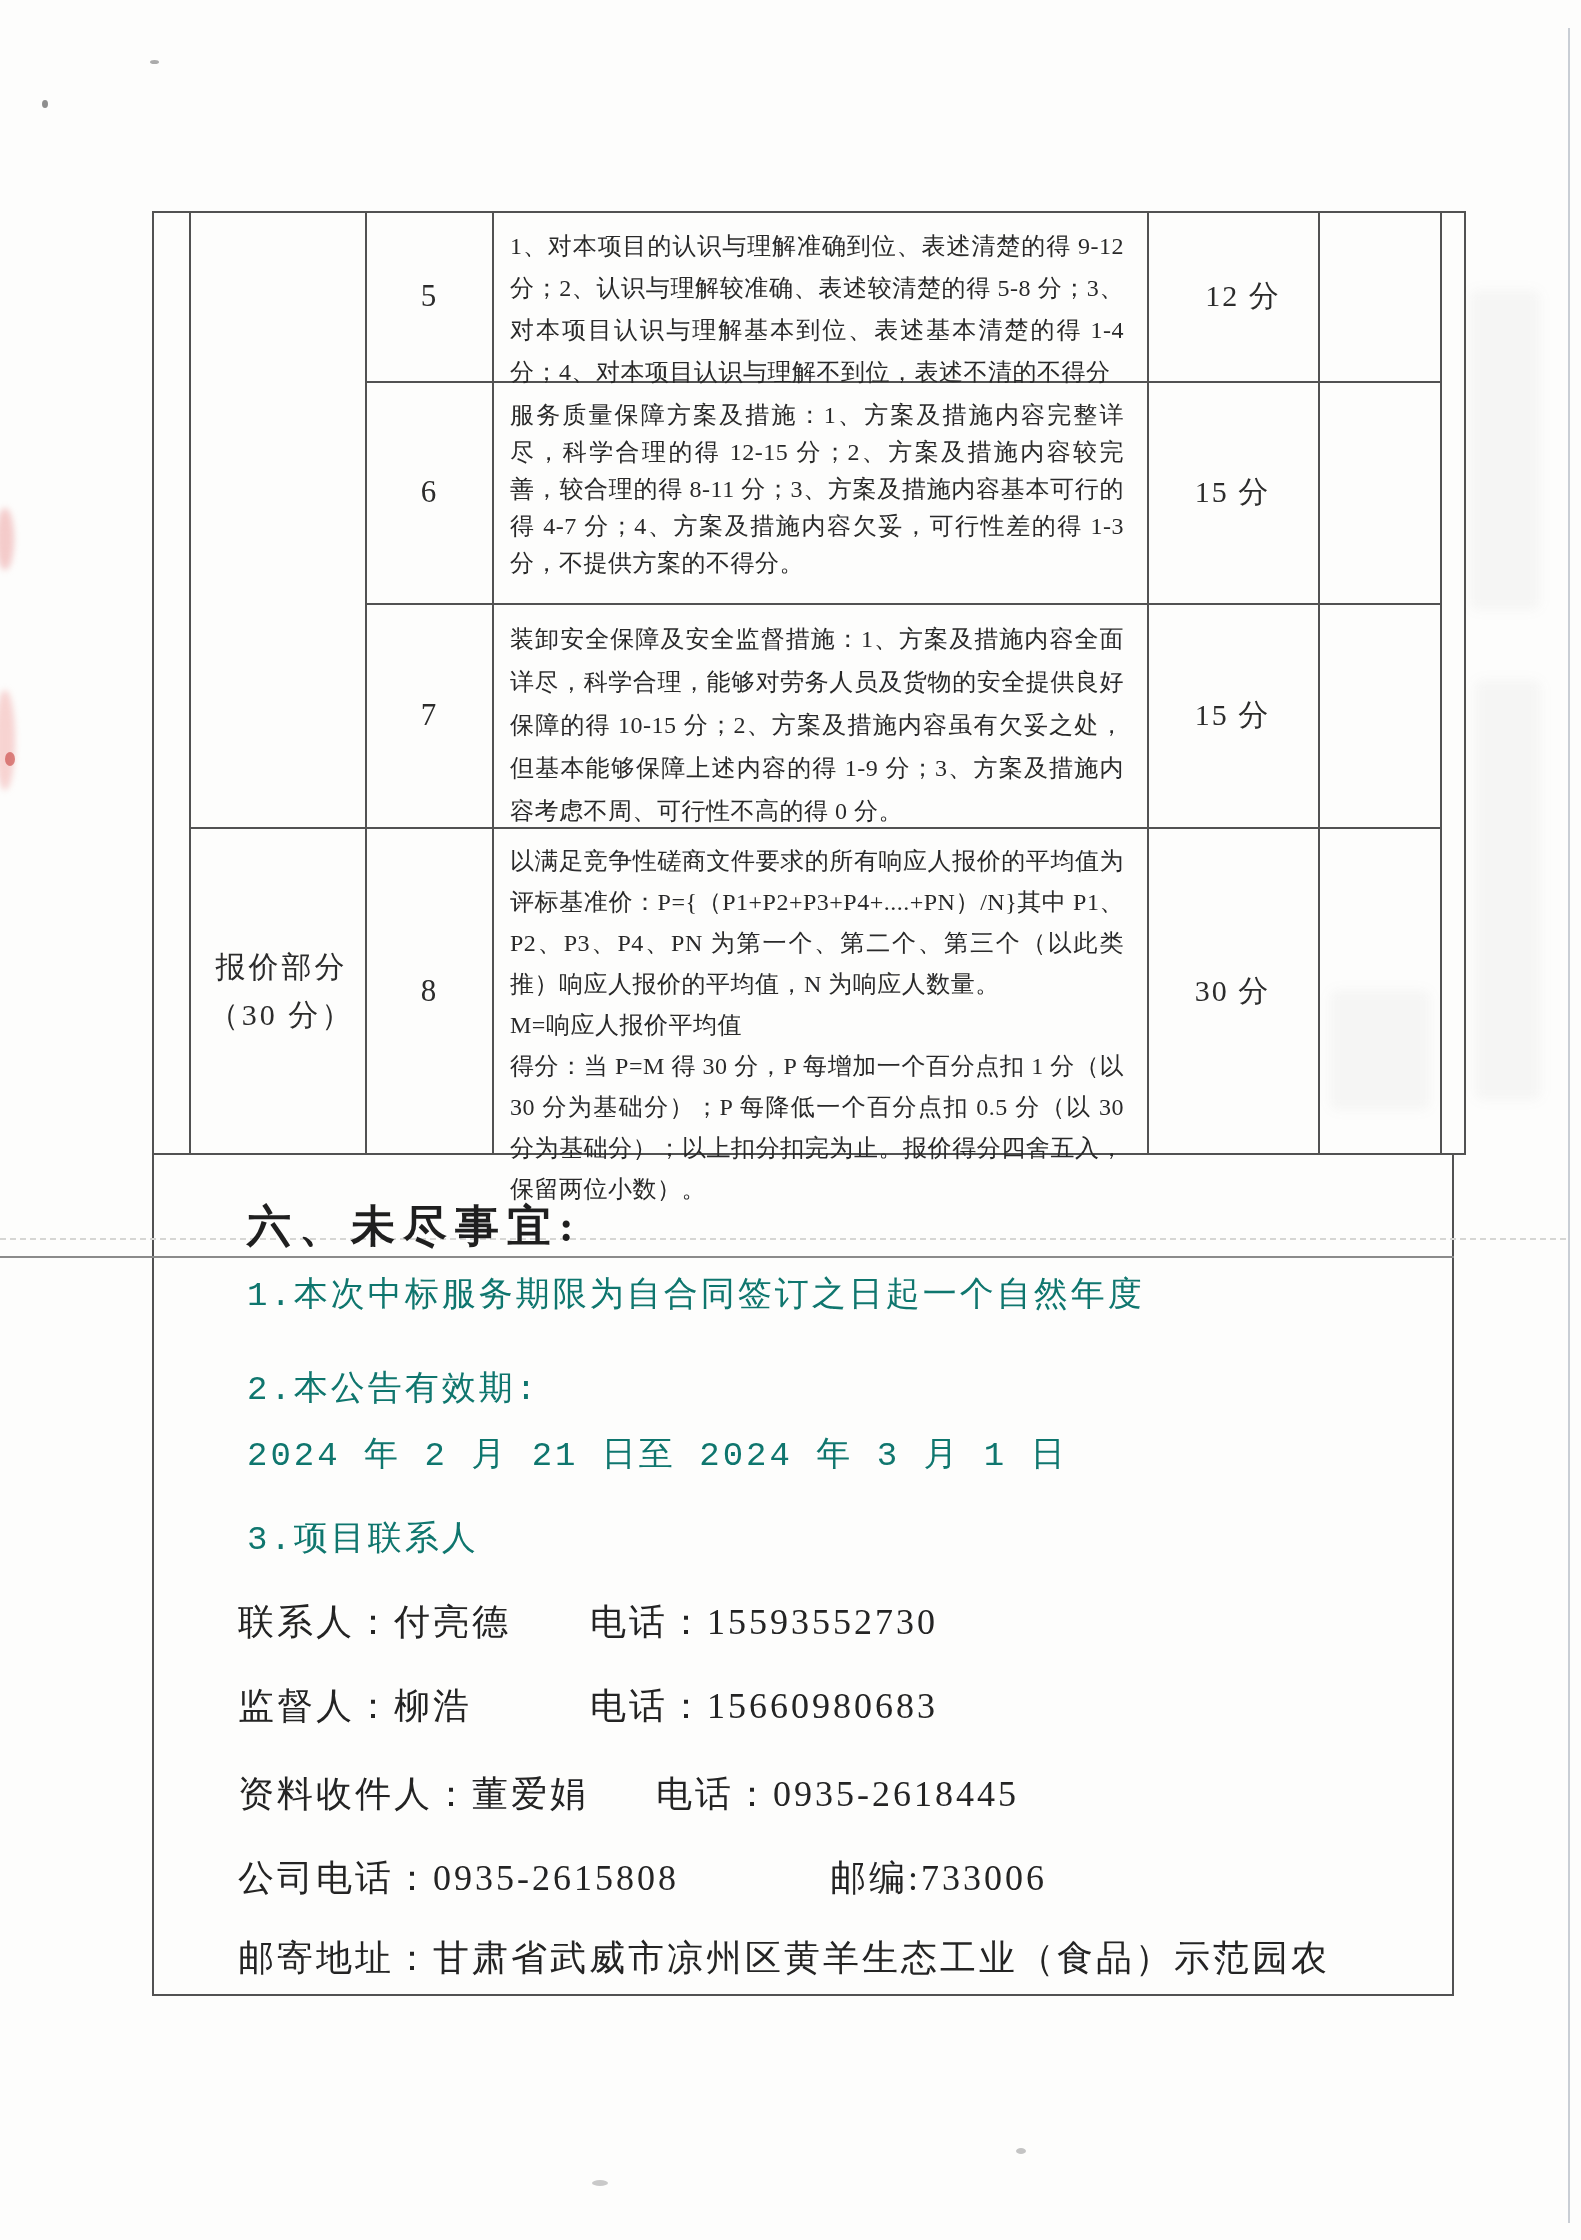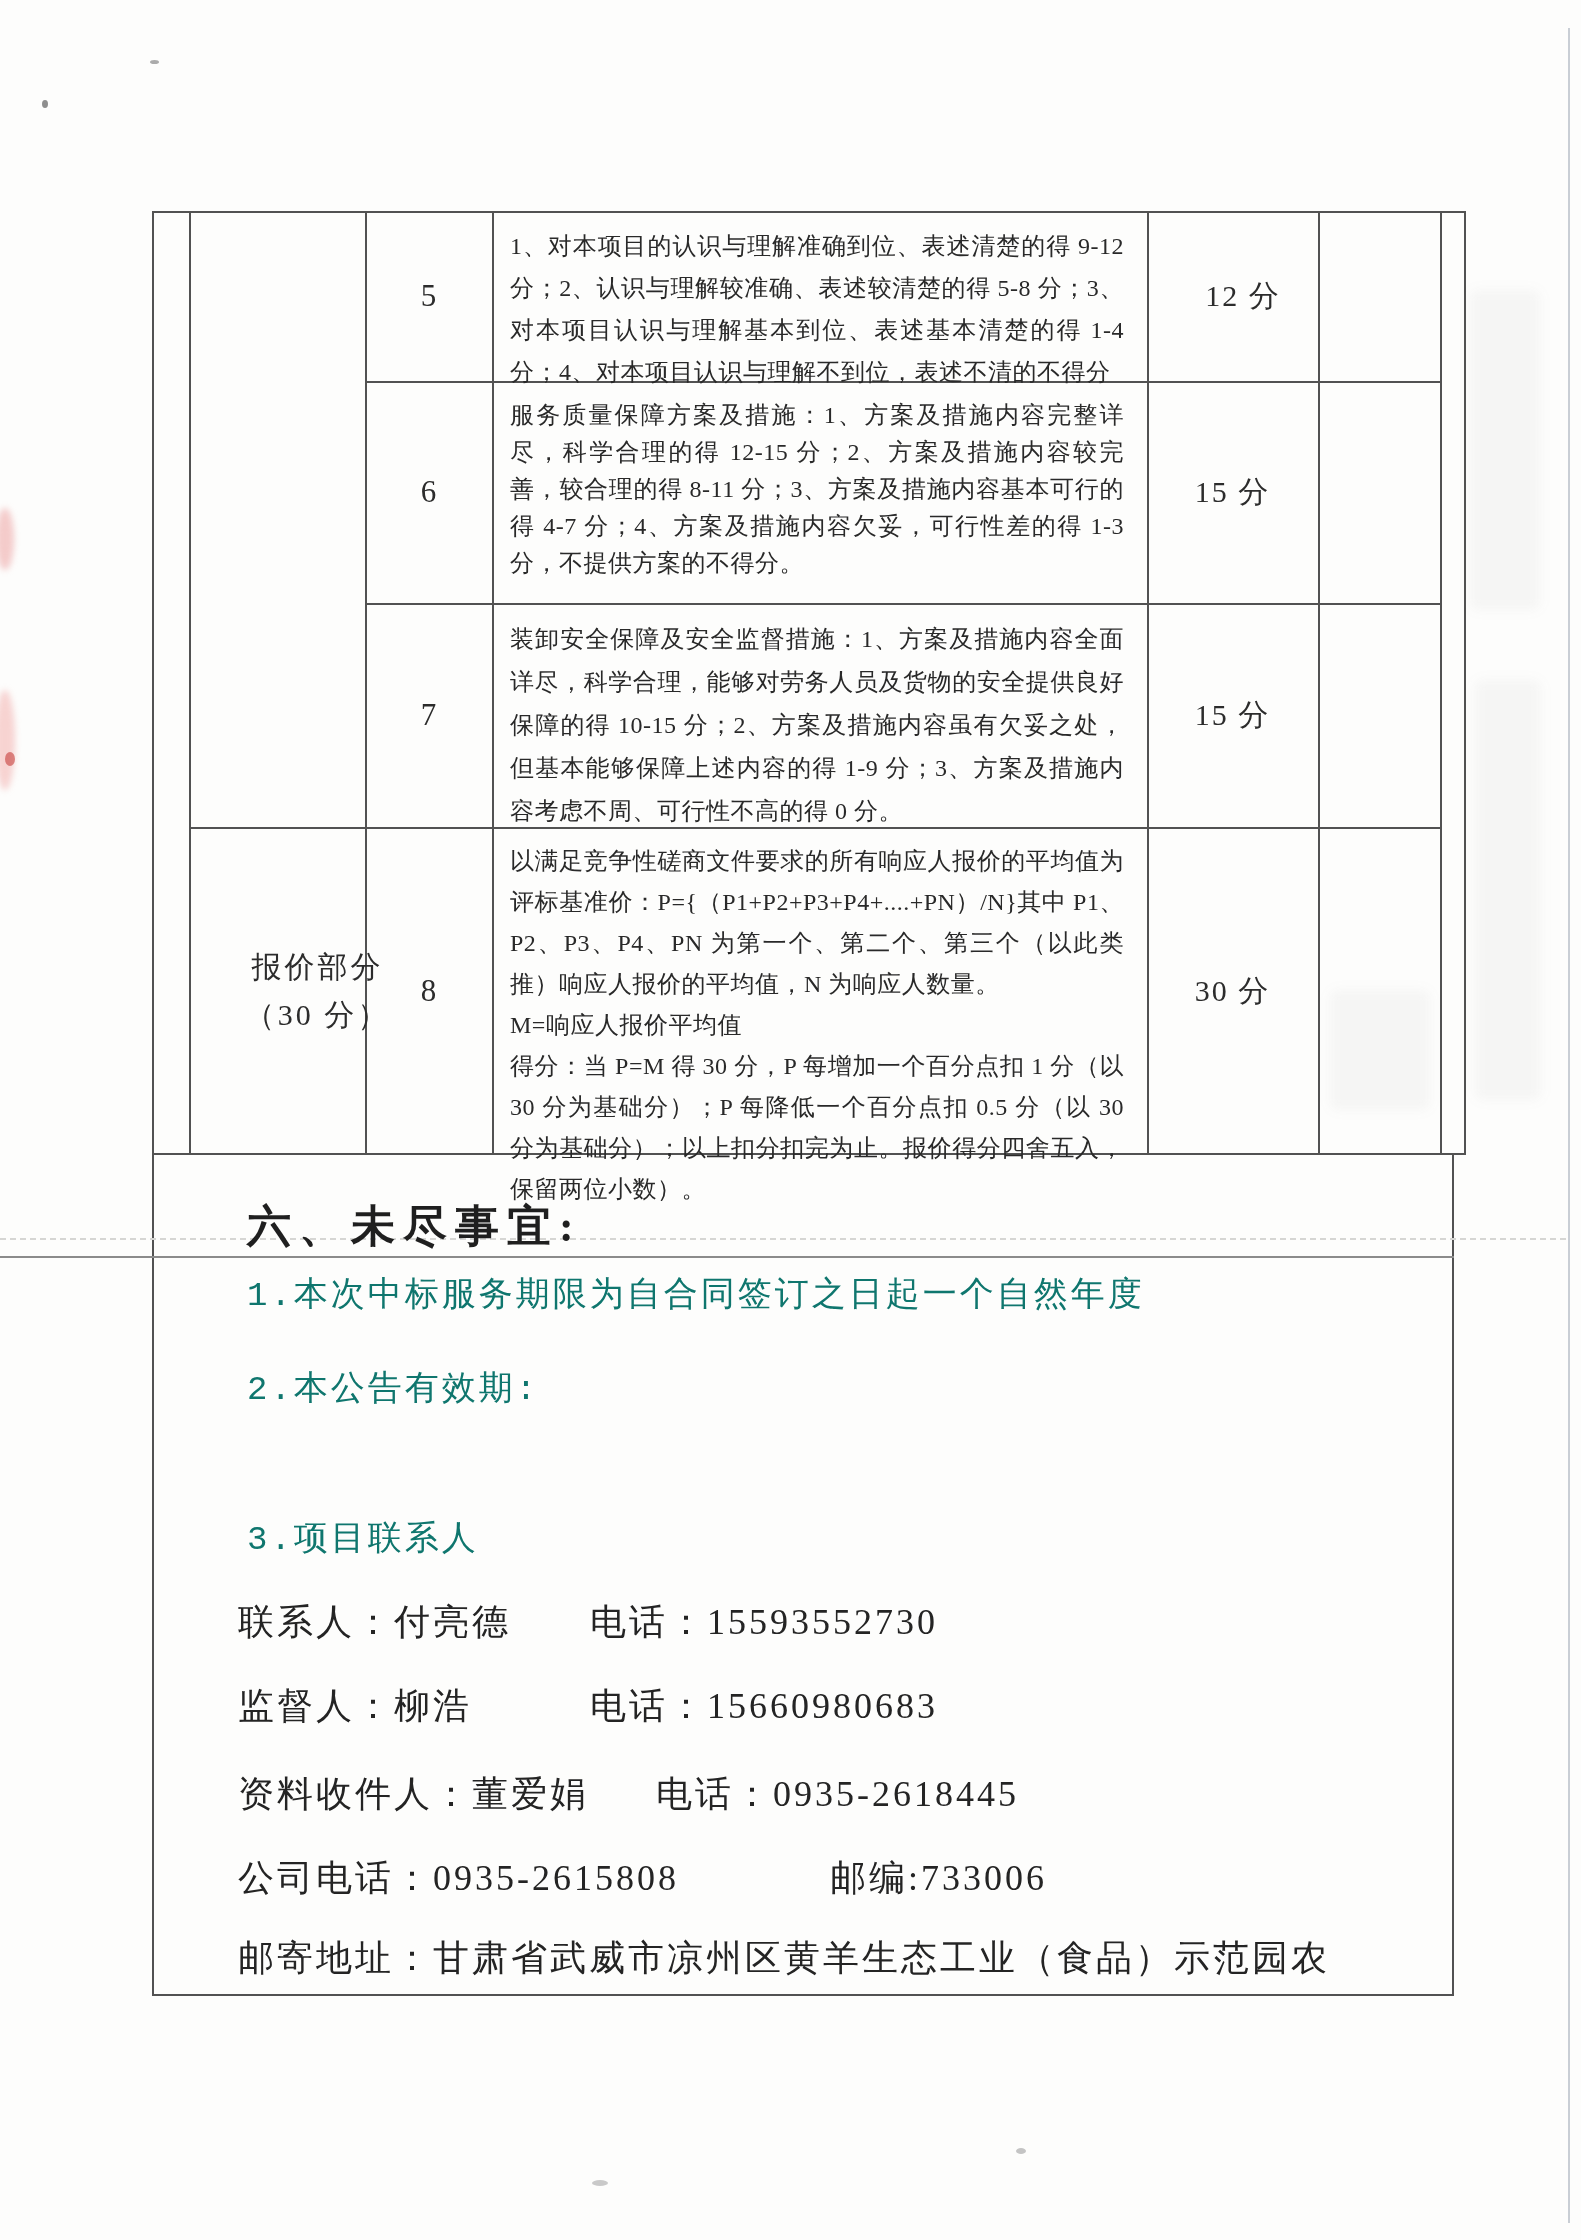--- a/index.html
+++ b/index.html
@@ -82,21 +82,21 @@
     </div>
 
   <div class="cell num-cell" style="left:365px;top:603px;width:127px;height:224px;">
       <span>7</span>
     </div>
   <div class="criteria crit-r7" style="top:618px;">装卸安全保障及安全监督措施：1、方案及措施内容全面详尽，科学合理，能够对劳务人员及货物的安全提供良好保障的得 10-15 分；2、方案及措施内容虽有欠妥之处，但基本能够保障上述内容的得 1-9 分；3、方案及措施内容考虑不周、可行性不高的得 0 分。</div>
   <div class="cell score-cell" style="left:1147px;top:603px;width:171px;height:224px;">
       <span>15 分</span>
     </div>
 
-  <div class="cell cat-cell" style="left:189px;top:827px;width:185px;height:328px;padding-left:36px;">
+  <div class="cell cat-cell" style="left:189px;top:827px;width:185px;height:328px;">
     <span>报价部分</span>
     <span>（30 分）</span>
   </div>
   <div class="cell num-cell" style="left:365px;top:827px;width:127px;height:328px;">
       <span>8</span>
     </div>
   <div class="criteria crit-r8" style="top:841px;">
     <div>以满足竞争性磋商文件要求的所有响应人报价的平均值为评标基准价：P={（P1+P2+P3+P4+....+PN）/N}其中 P1、P2、P3、P4、PN 为第一个、第二个、第三个（以此类推）响应人报价的平均值，N 为响应人数量。</div>
     <div>M=响应人报价平均值</div>
     <div>得分：当 P=M 得 30 分，P 每增加一个百分点扣 1 分（以 30 分为基础分）；P 每降低一个百分点扣 0.5 分（以 30 分为基础分）；以上扣分扣完为止。报价得分四舍五入，保留两位小数）。</div>
@@ -109,20 +109,21 @@
   <div class="line vline" style="left:1452px;top:1155px;height:841px;"></div>
   <div class="line hline" style="left:152px;top:1994px;width:1302px;"></div>
 
   <div class="dashed-artifact" style="left:0;top:1238px;width:1566px;"></div>
   <div class="line hline" style="left:0;top:1256px;width:1454px;background:#8b8b8b;"></div>
 
   <div class="sec-heading" style="top:1181px;">六、未尽事宜:</div>
 
   <div class="sec-item" style="top:1271px;">1.本次中标服务期限为自合同签订之日起一个自然年度</div>
   <div class="sec-item" style="top:1365px;">2.本公告有效期:</div>
+  <div class="sec-item" style="top:1431px;">2024 年 2 月 21 日至 2024 年 3 月 1 日</div>
   <div class="sec-item" style="top:1515px;">3.项目联系人</div>
 
   <div class="contact-line" style="top:1598px;">
     <span>联系人：付亮德</span>
     <span class="contact-part2" style="left:352px;">电话：15593552730</span>
   </div>
   <div class="contact-line" style="top:1682px;">
     <span>监督人：柳浩</span>
     <span class="contact-part2" style="left:352px;">电话：15660980683</span>
   </div>

